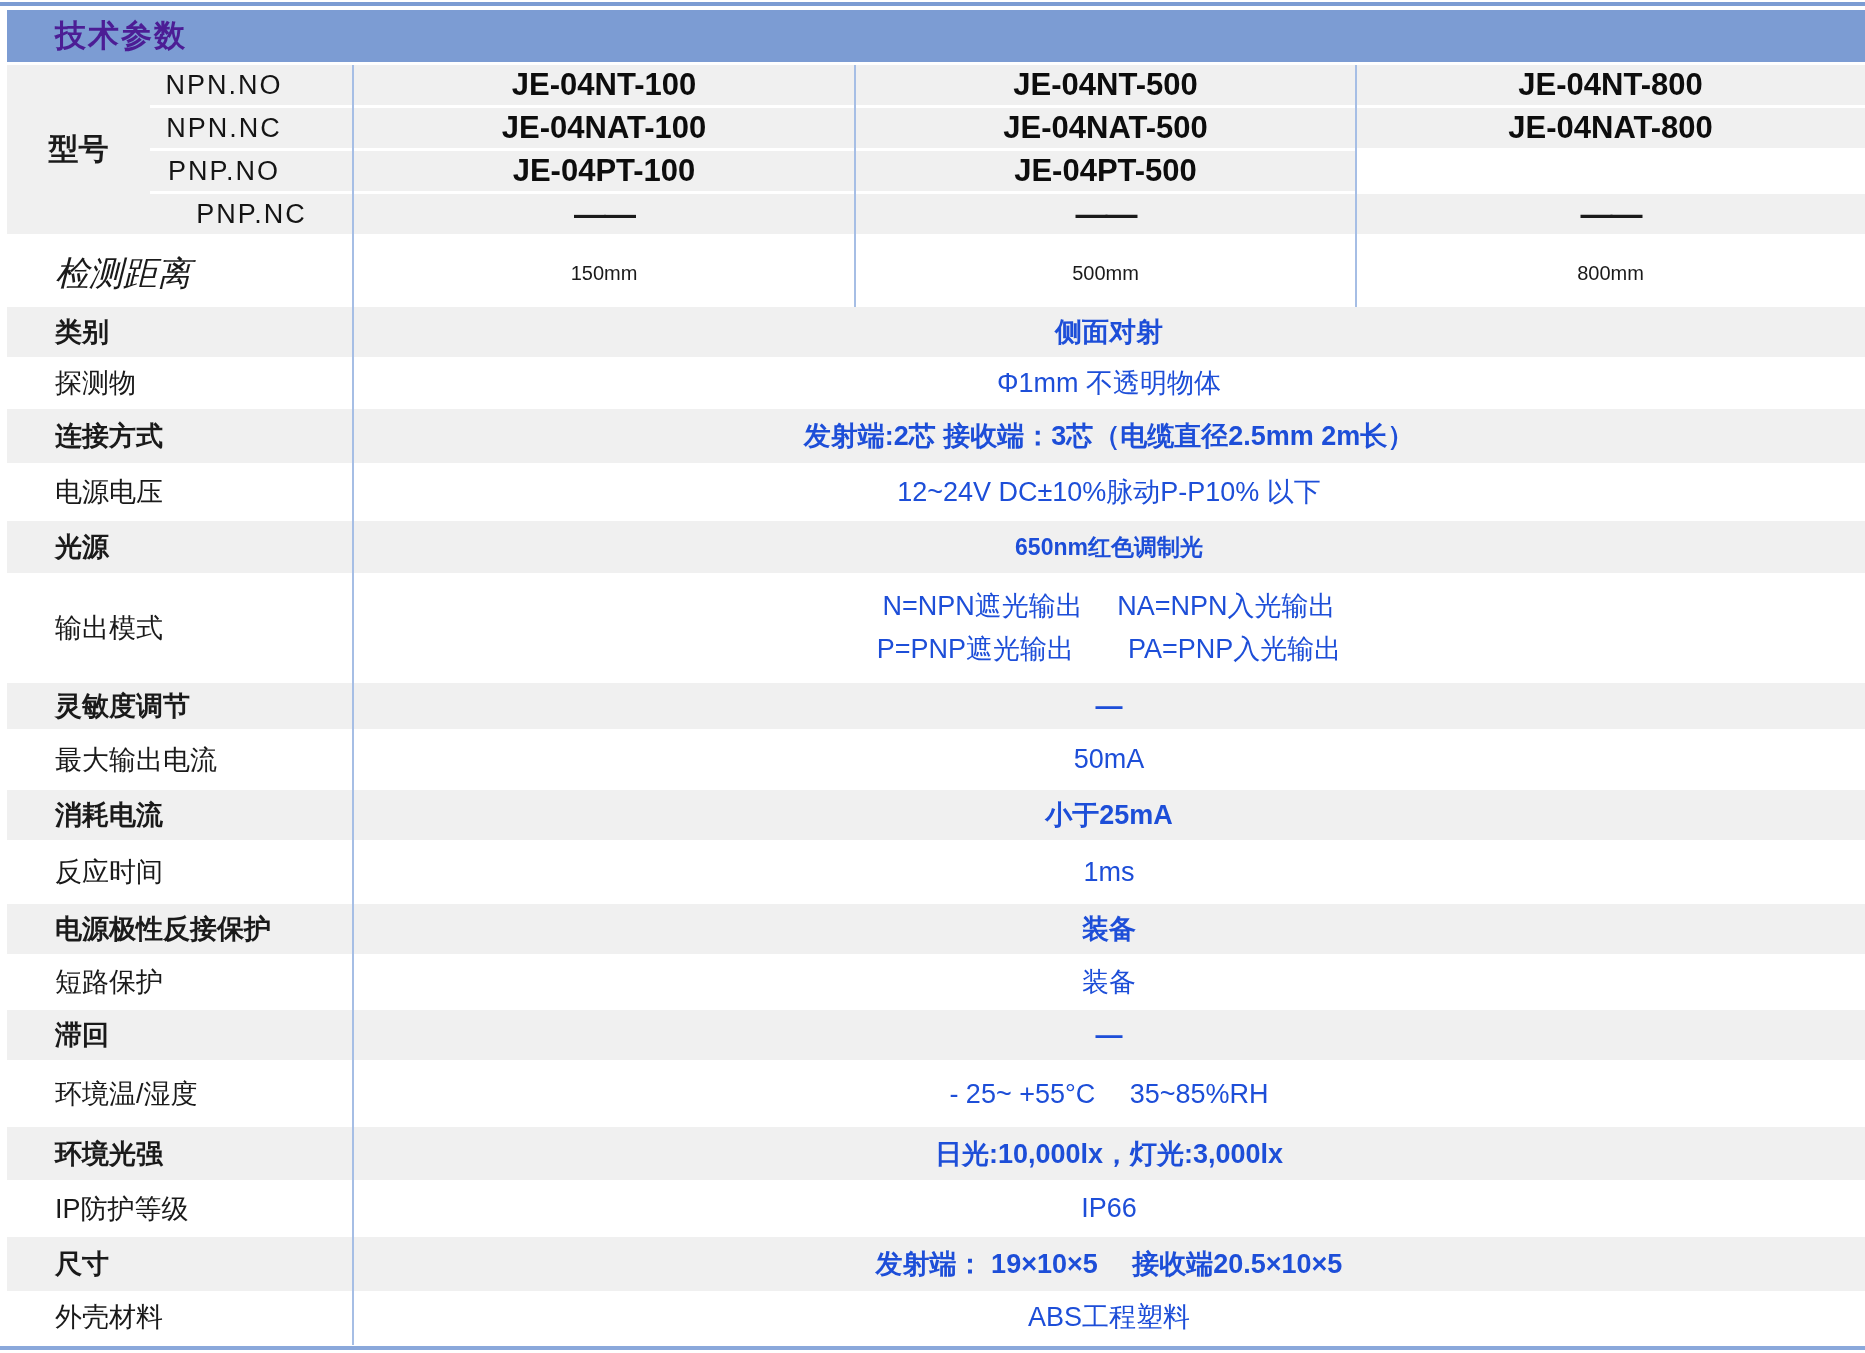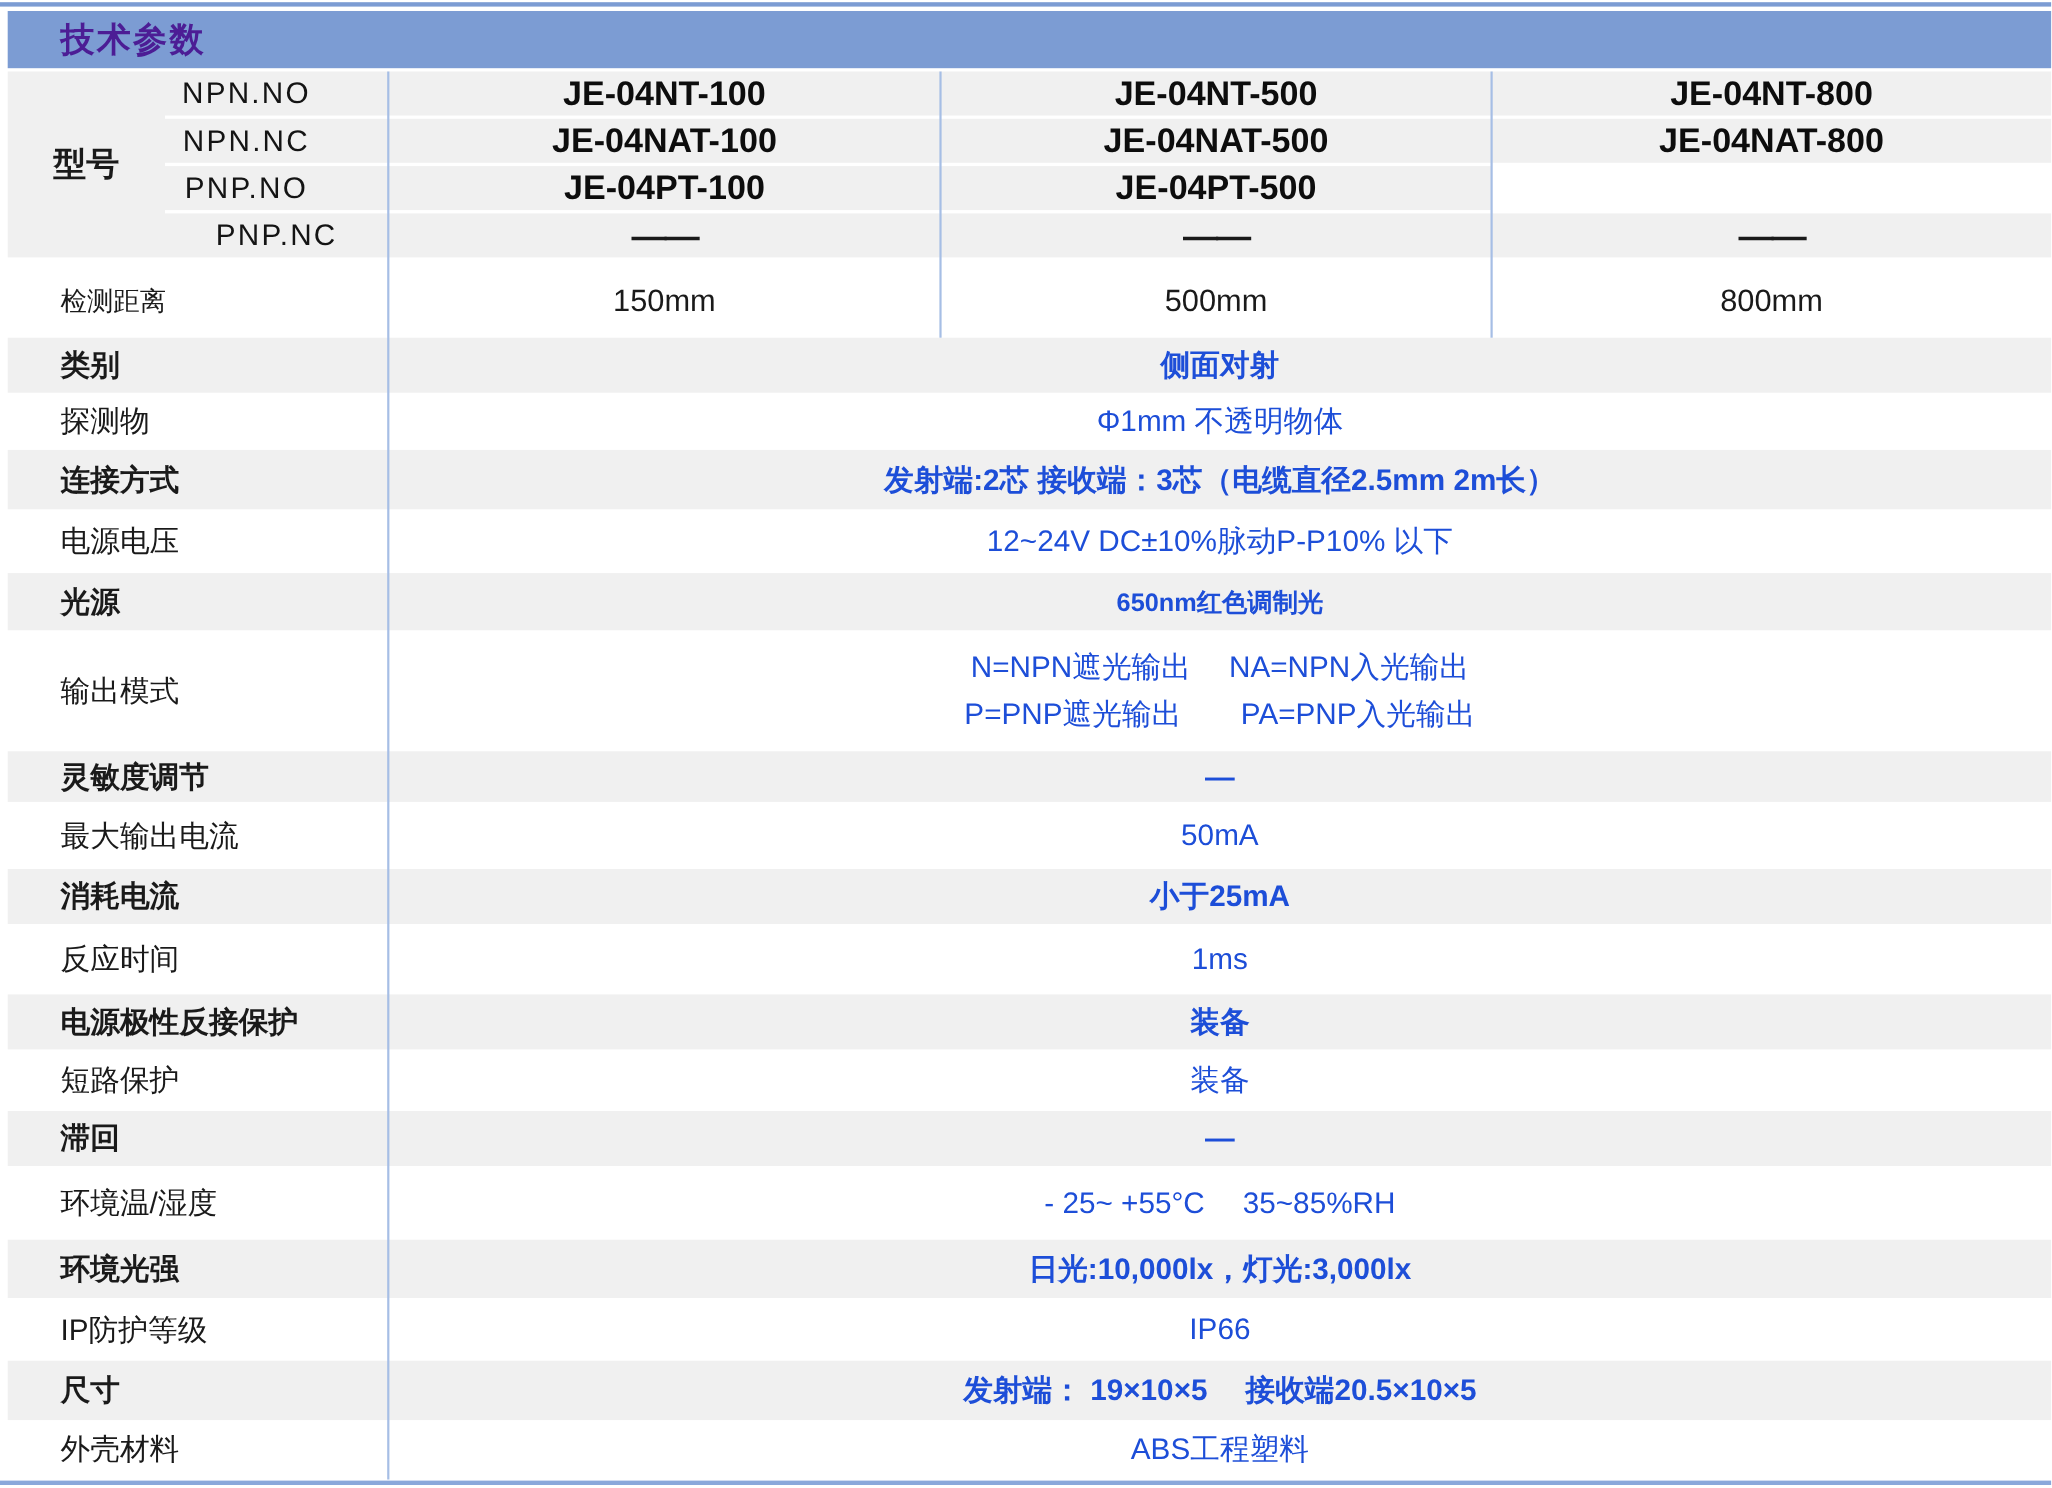--- a/index.html
+++ b/index.html
@@ -13,22 +13,22 @@
   .model-grid{display:grid;grid-template-columns:143px 203px 502px 501px 509px;
               grid-auto-rows:40px;row-gap:3px;background:#ffffff;}
   .model-grid .cell{background:#f0f0f0;display:flex;align-items:center;justify-content:center;}
   .mlabel{grid-column:1;grid-row:1/5;font-weight:bold;font-size:30px;}
   .subtype{grid-column:2;font-size:27px;letter-spacing:2px;color:#141414;}
   .subtype.pad{padding-right:55px;box-sizing:border-box;}
   .model{font-weight:bold;font-size:31px;color:#0d0d0d;}
   .dashcell{font-weight:bold;font-size:32px;letter-spacing:-2px;}
 
   .det-grid{display:grid;grid-template-columns:346px 502px 501px 509px;height:67px;margin-top:6px;background:#ffffff;}
-  .det-grid .lab{display:flex;align-items:center;padding-left:48px;box-sizing:border-box;font-size:24px;}
-  .det-grid .val{display:flex;align-items:center;justify-content:center;font-size:28px;}
+  .det-grid .lab{display:flex;align-items:center;padding-left:48px;box-sizing:border-box;font-size:34px;font-style:italic;}
+  .det-grid .val{display:flex;align-items:center;justify-content:center;font-size:20px;}
 
   .spec-row{display:flex;width:1858px;}
   .spec-row.gray{background:#f0f0f0;font-weight:bold;}
   .spec-row .lab{width:346px;box-sizing:border-box;padding-left:48px;display:flex;align-items:center;font-size:27px;}
   .spec-row .val{flex:1;display:flex;align-items:center;justify-content:center;
                  font-size:27px;white-space:pre-wrap;text-align:center;color:#1d4ed8;}
   .spec-row .val.small{font-size:23px;}
   .spec-row .val.twoline{line-height:1.6;}
 
   .vline{position:absolute;width:2px;background:#a6bee5;}

